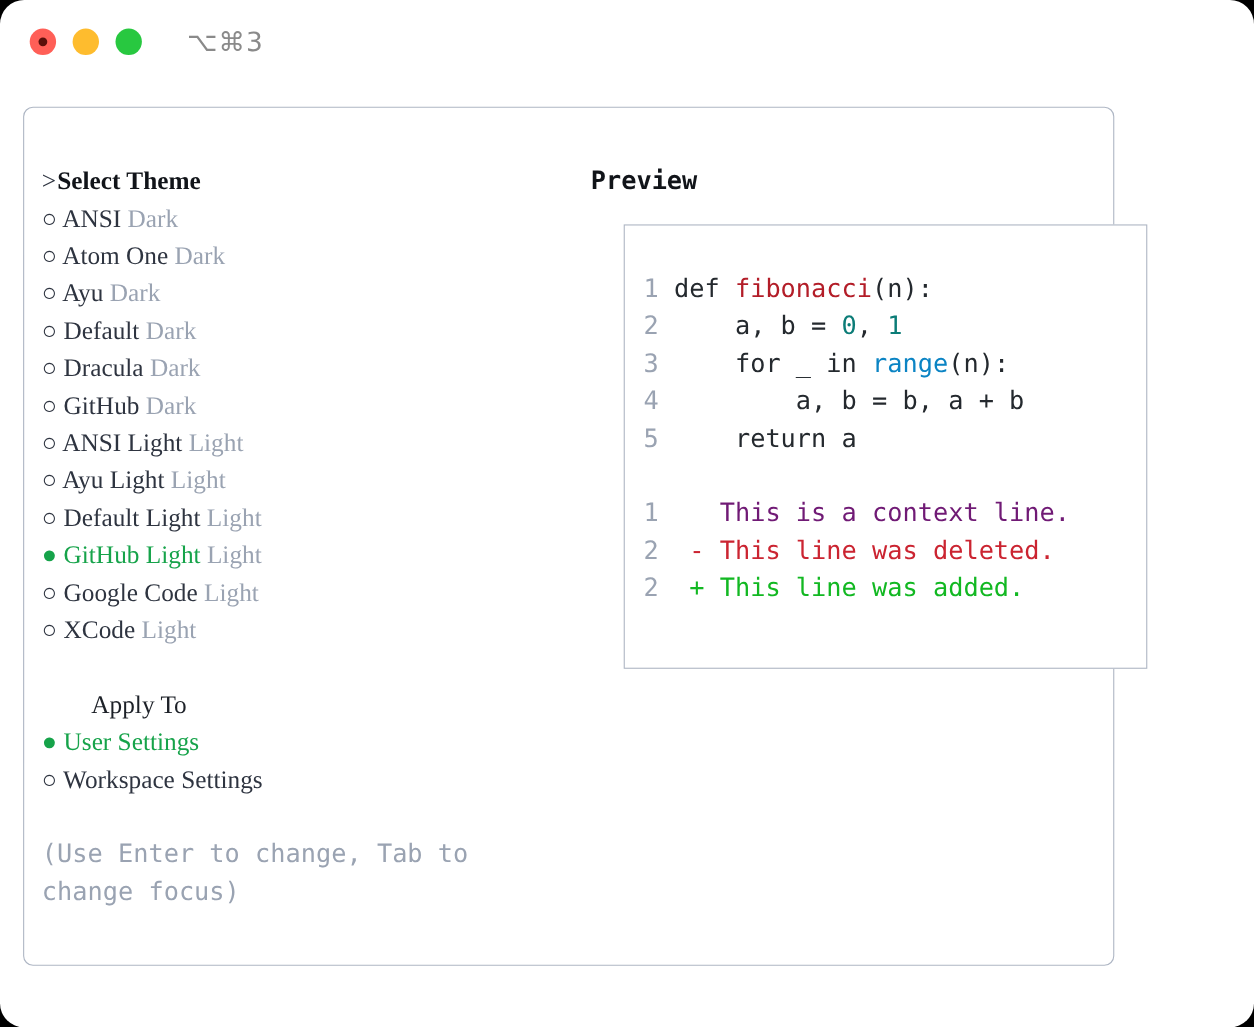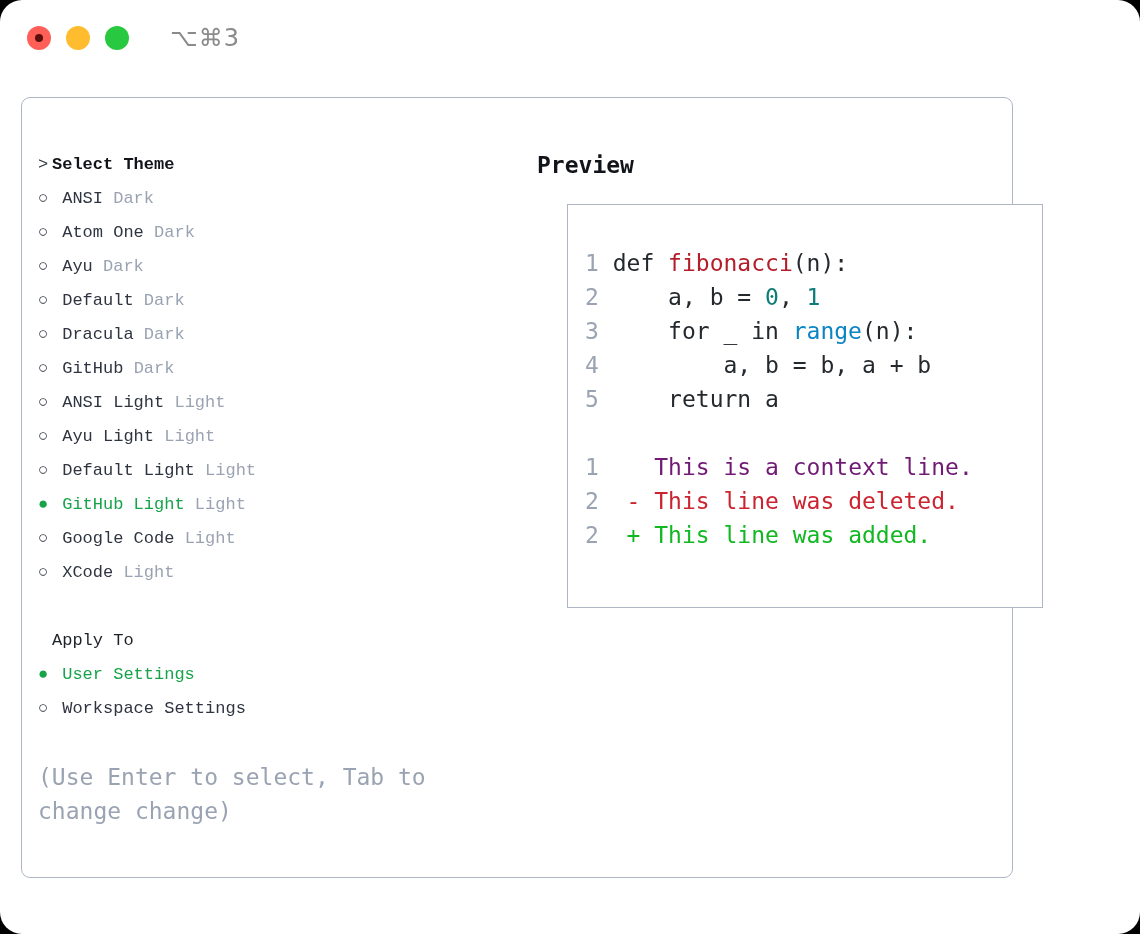--- a/index.html
+++ b/index.html
@@ -84,33 +84,34 @@
     width: 440px;
   }
   .right-col {
     position: absolute;
     left: 479px; top: 50px;
     width: 500px;
     margin-left: 36px;
   }
 
   .mono-line {
-    font-family: Liberation Mono, monospace;
-    font-size: 17px;
+    font-family: Liberation Serif, serif;
+    font-size: 23px;
     line-height: 34px;
     white-space: pre;
     color: #2e3440;
   }
 
   .section-title {
     font-weight: bold;
     color: #111419;
   }
   .section-title-plain {
     color: #1d2128;
+    margin-left: 31px;
   }
 
   .bullet {
     display: inline-block;
     width: 14px;
     text-align: left;
   }
   .bullet-hollow { color: #2e3440; }
   .bullet-filled { color: #16a34a; }
 
@@ -210,21 +211,21 @@
 
       <div class="mono-line"><span class="bullet"> </span><span class="section-title-plain">Apply To</span></div>
 
       <div id="apply-list">
           <div class="mono-line"><span class="bullet bullet-filled">●</span><span> </span><span class="item-name selected">User Settings</span></div>
           <div class="mono-line"><span class="bullet bullet-hollow">○</span><span> </span><span class="item-name">Workspace Settings</span></div>
         </div>
 
       <div class="spacer-line"></div>
 
-      <div class="hint">(Use Enter to select, Tab to change change)</div>
+      <div class="hint">(Use Enter to change, Tab to change focus)</div>
     </div>
 
     <div class="right-col">
       <div class="preview-heading">Preview</div>
 
       <div class="preview-box">
         <div class="code-area">
           <div id="code-lines">
               <div class="code-line"><span class="lno">1</span><span> </span><span class="tok-def">def </span><span class="tok-fn">fibonacci</span><span class="tok-plain">(n):</span></div>
               <div class="code-line"><span class="lno">2</span><span> </span><span class="tok-plain">    a, b = </span><span class="tok-num">0</span><span class="tok-plain">, </span><span class="tok-num">1</span></div>

